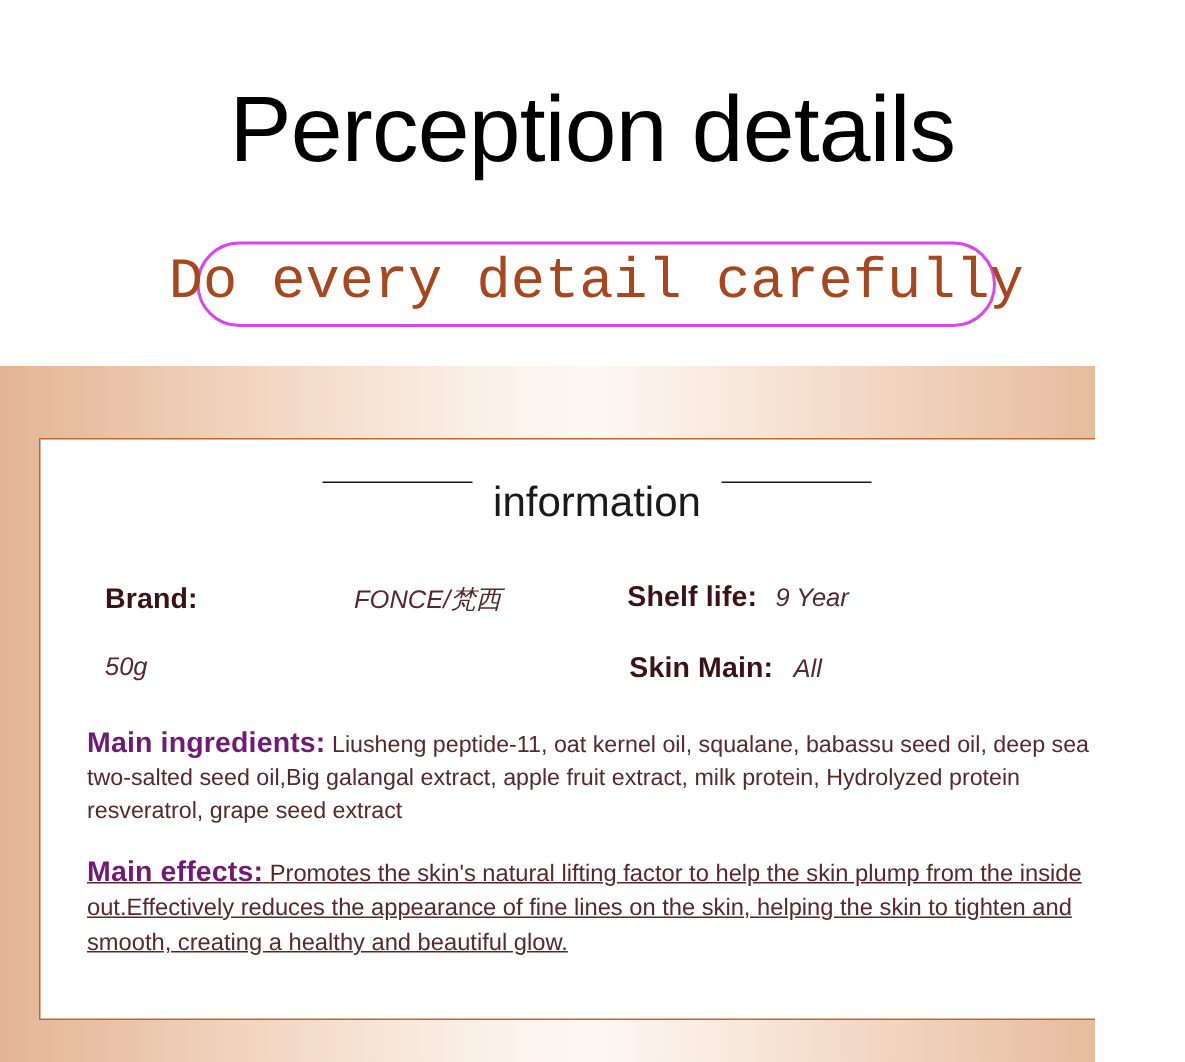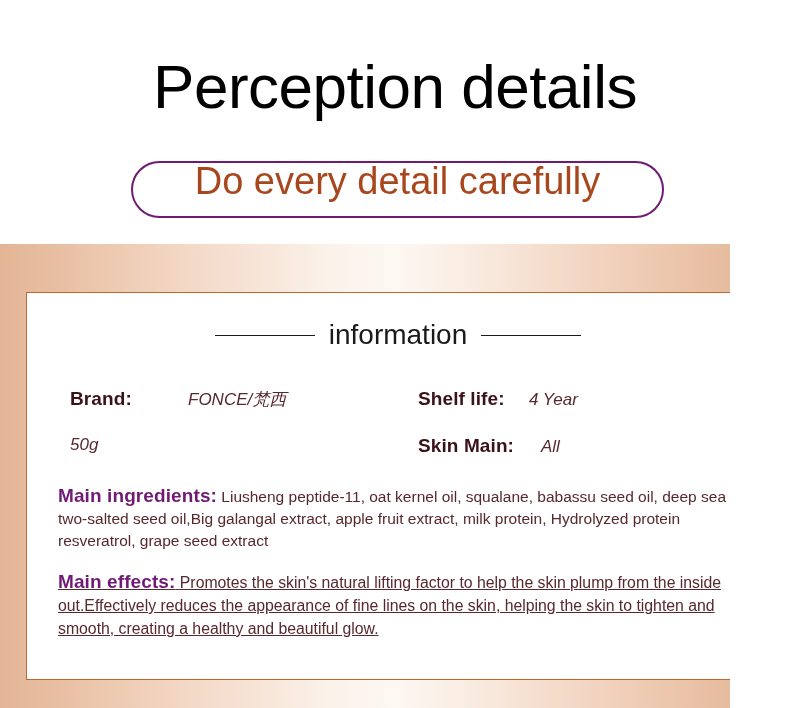--- a/index.html
+++ b/index.html
@@ -38,25 +38,26 @@
     letter-spacing: -0.5px;
     white-space: nowrap;
   }
   .subtitle-pill {
     position: absolute;
     left: 131px;
     top: 161px;
     width: 533px;
     height: 57px;
     box-sizing: border-box;
-    border: 2px solid #701a75;
+    border: 2px solid #d946ef;
     border-radius: 30px;
     display: flex;
-    align-items: flex-start;
+    align-items: center;
     justify-content: center;
+    font-family: Liberation Mono, monospace;
   }
   .subtitle-text {
     font-size: 38px;
     line-height: 1;
     color: #a8471d;
     font-weight: 400;
     white-space: nowrap;
     position: relative;
     top: -1px;
   }
@@ -92,21 +93,20 @@
     border: 1.5px solid #c2672c;
   }
 
   
   .info-heading {
     position: absolute;
     left: 0;
     top: 28px;
     width: 742px;
     display: flex;
-    align-items: center;
     justify-content: center;
     gap: 14px;
   }
   .rule {
     height: 0;
     border-top: 1.6px solid #1a1a1a;
     width: 100px;
   }
   .info-heading-text {
     font-size: 28px;
@@ -126,22 +126,22 @@
   .spec-row {
     position: relative;
     height: 47px;
   }
   .spec-cell {
     position: absolute;
     display: flex;
     align-items: baseline;
     white-space: nowrap;
   }
-  .spec-cell.left  { left: 43px; }
-  .spec-cell.right { left: 391px; }
+  .spec-cell.left  { left: 43px; gap: 48px; }
+  .spec-cell.right { left: 379px; text-align: center; }
 
   .spec-label {
     font-size: 19px;
     font-weight: bold;
     color: #3b1218;
     letter-spacing: 0.1px;
   }
   .spec-value {
     font-size: 17px;
     font-weight: 400;
@@ -204,21 +204,21 @@
 
     <div class="spec-grid">
 
       <div class="spec-row">
         <div class="spec-cell left">
           <span class="spec-label lbl-w-brand">Brand:</span>
           <span class="spec-value">FONCE/梵西</span>
         </div>
         <div class="spec-cell right">
           <span class="spec-label lbl-w-shelf">Shelf life:</span>
-          <span class="spec-value">4 Year</span>
+          <span class="spec-value">9 Year</span>
         </div>
       </div>
 
       <div class="spec-row">
         <div class="spec-cell left">
           <span class="spec-value">50g</span>
         </div>
         <div class="spec-cell right">
           <span class="spec-label lbl-w-skin">Skin Main:</span>
           <span class="spec-value">All</span>

